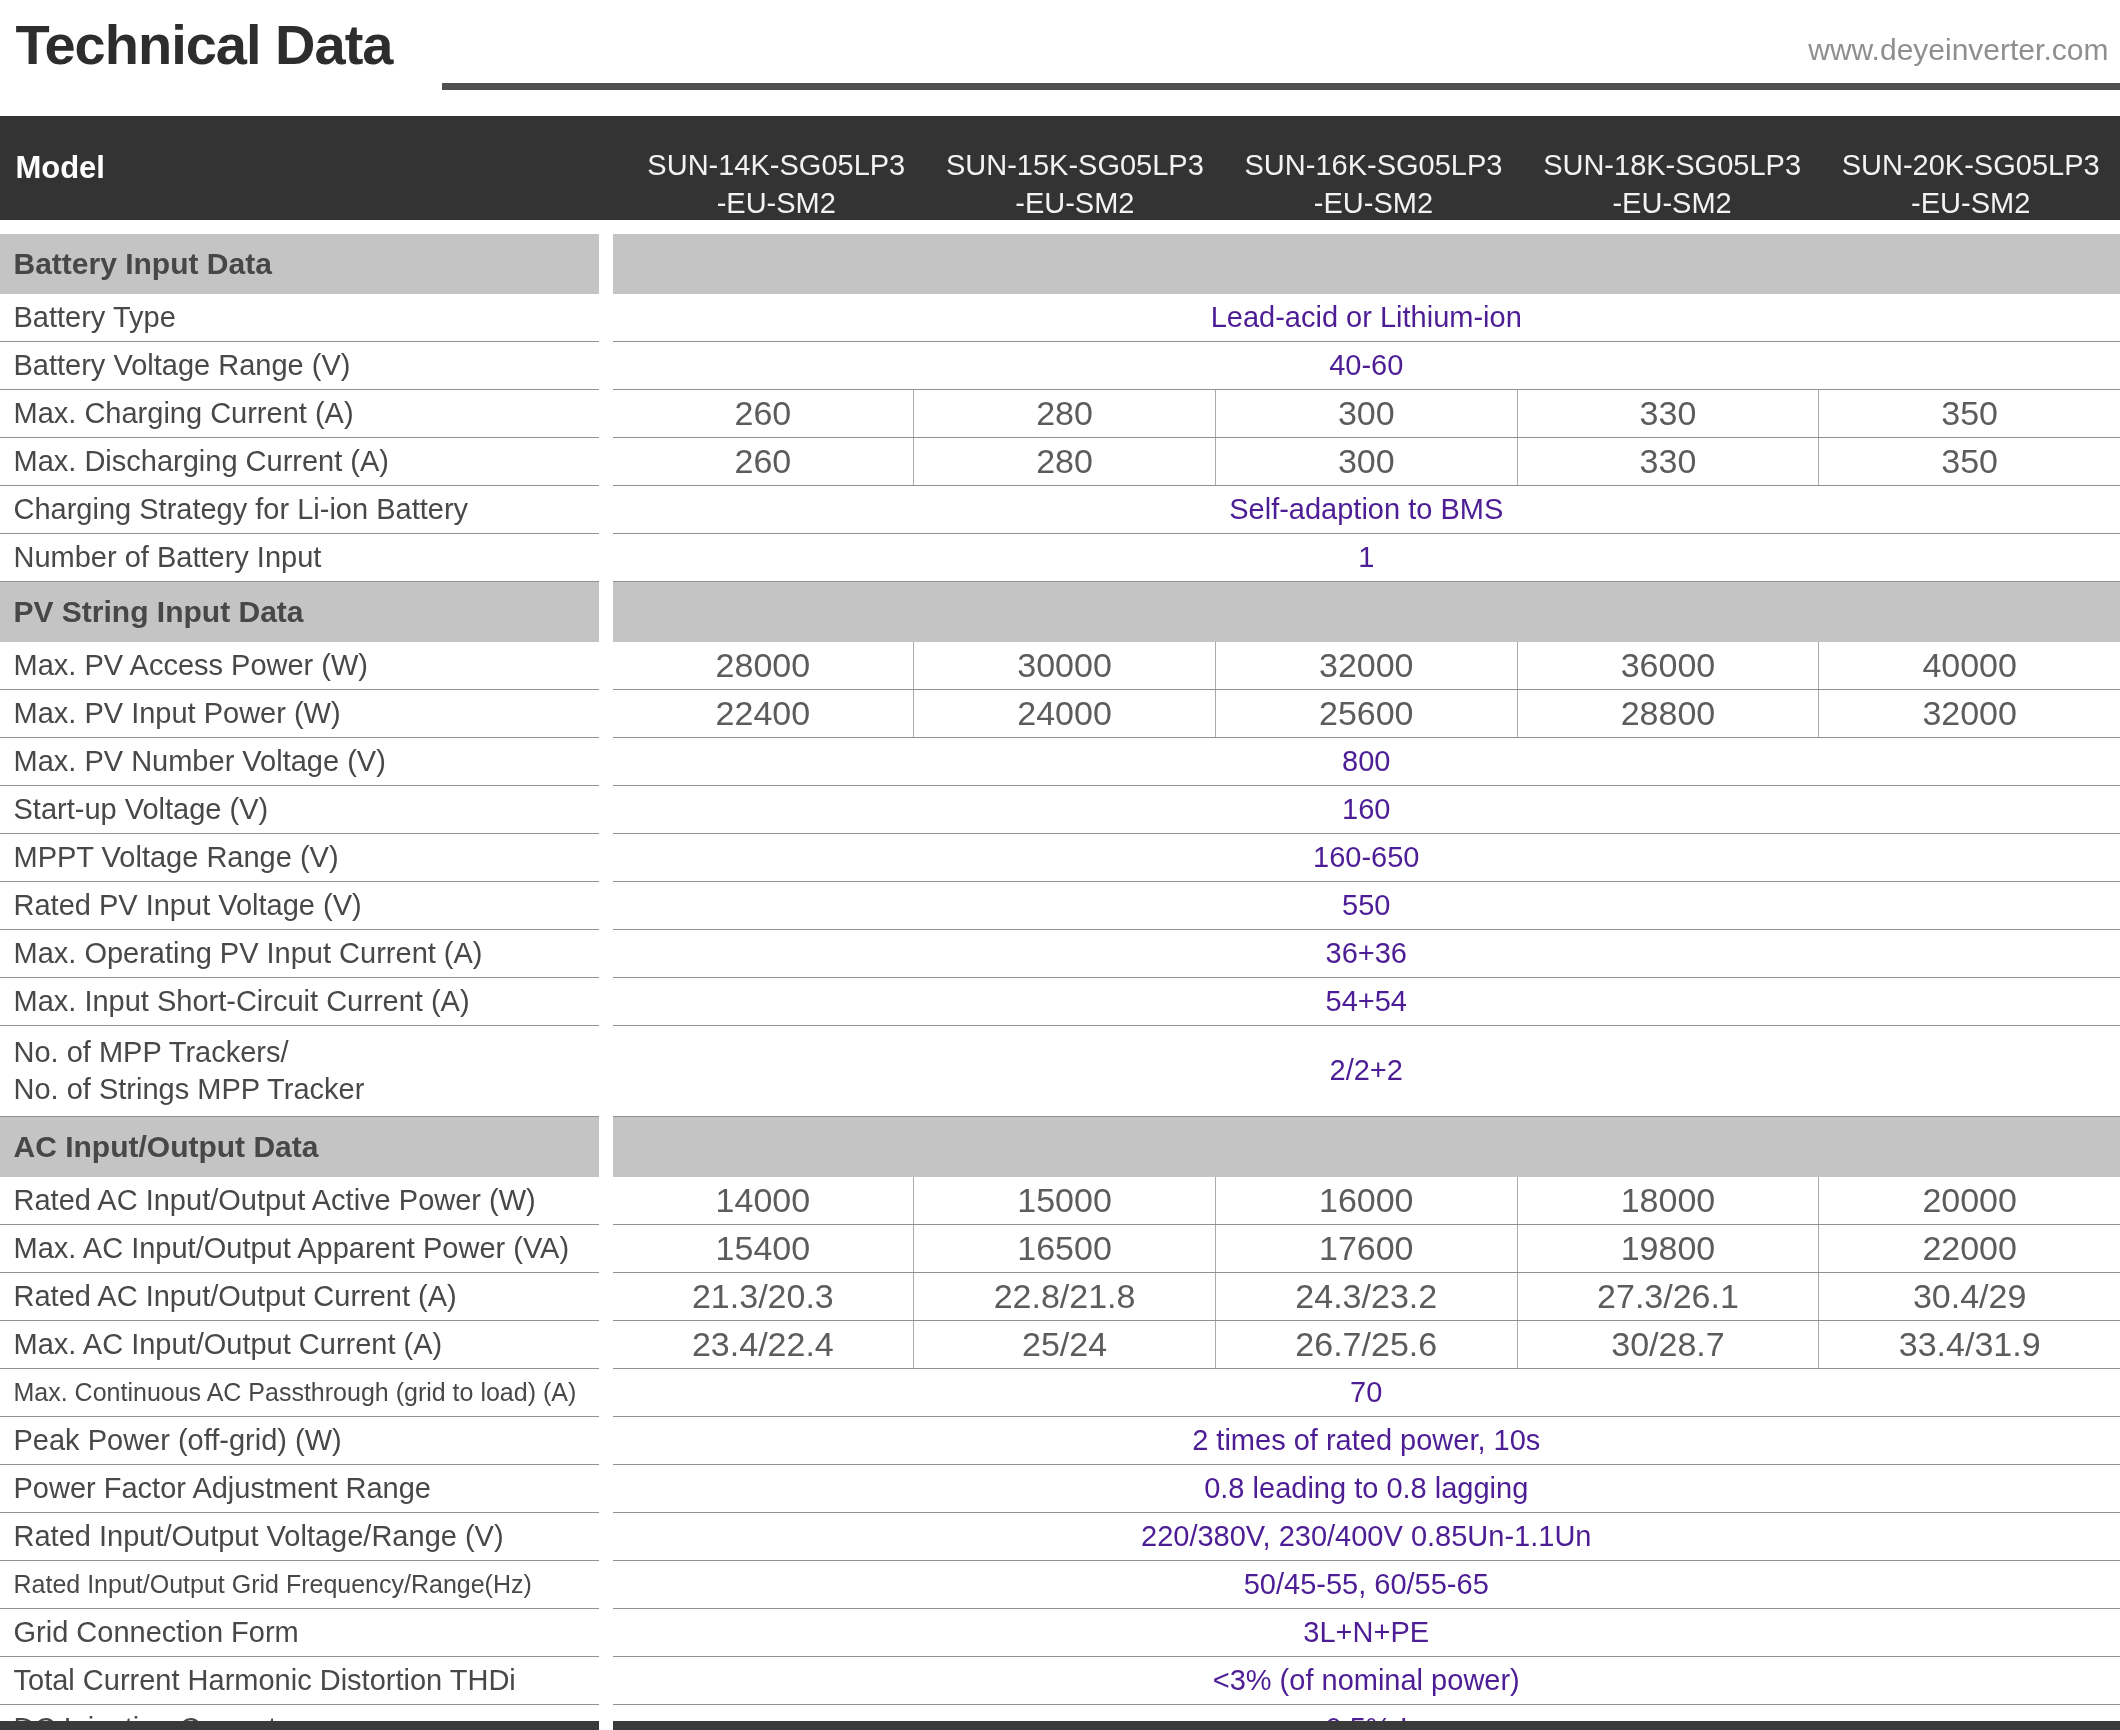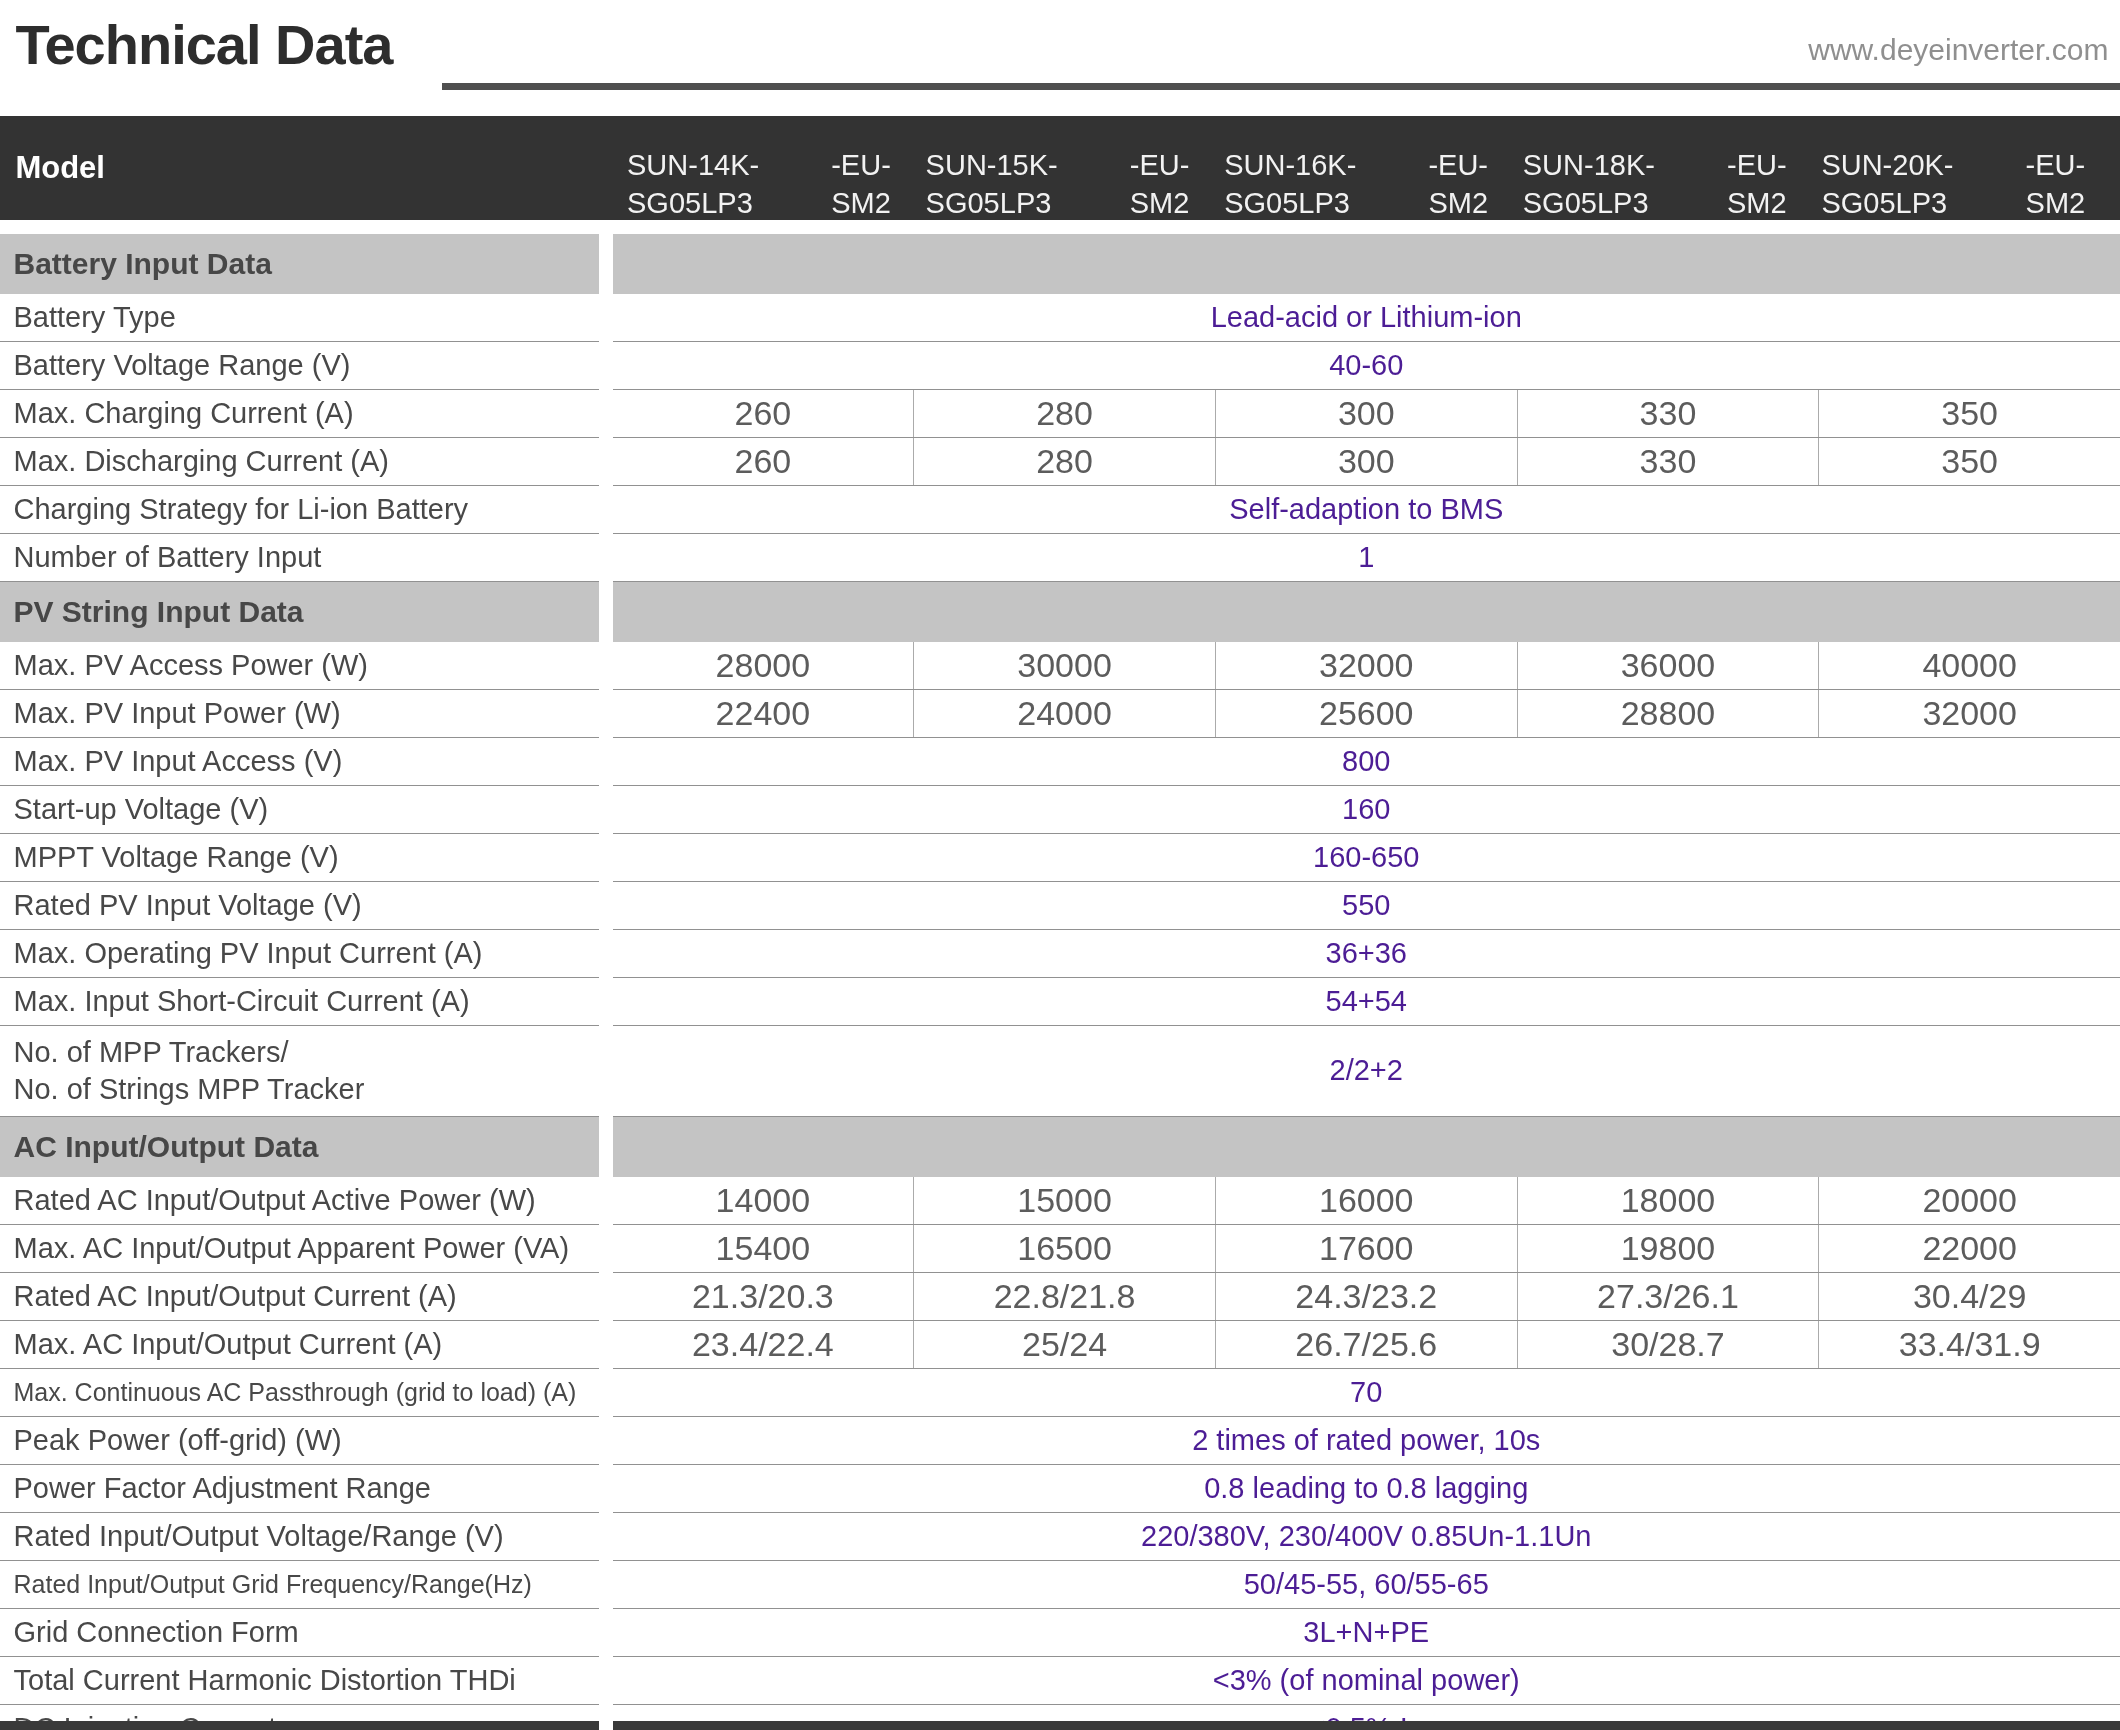--- a/index.html
+++ b/index.html
@@ -12,21 +12,21 @@
   .page-title { margin:0; position:absolute; left:15.4px; top:11.6px; font-size:56px; font-weight:bold;
                 color:#2d2d2d; letter-spacing:-1px; }
   .title-rule { position:absolute; left:442px; right:0; top:83px; height:6.8px; background:#4f4f4f; }
   .site-url { position:absolute; right:11.6px; top:33px; font-size:30px; color:#8f8f8f; }
 
   
   .model-header { display:flex; height:104px; background:#333333; color:#ffffff;gap:28px; }
   .model-label { width:599px; display:flex; align-items:center; padding-left:15.4px;
                  font-size:31px; font-weight:bold; }
   .model-cols { flex:1; display:flex; }
-  .model-col { flex:1; display:flex; flex-direction:row; justify-content:center; align-items:center;
+  .model-col { flex:1; display:flex; flex-direction:column; justify-content:center; align-items:center;
                font-size:29px; line-height:38px; color:#f2f2f2;margin-top:31px; }
 
   
   #table-body { margin-top:13.5px; }
   .sec-row { display:flex; height:60px; }
   .sec-label { width:599px; background:#c4c4c4; display:flex; align-items:center; padding-left:13.5px;
                font-weight:bold; font-size:30px; color:#474747; }
   .gap { width:13.5px; }
   .sec-data { flex:1; background:#c4c4c4; }
 
@@ -180,21 +180,21 @@
         <div class="cell-data">
           <div class="vcell">22400</div>
           <div class="vcell">24000</div>
           <div class="vcell">25600</div>
           <div class="vcell">28800</div>
           <div class="vcell">32000</div>
         </div>
       </div>
       <div class="t-row">
         <div class="cell-label">
-          <span>Max. PV Input Access (V)</span>
+          <span>Max. PV Number Voltage (V)</span>
         </div>
         <div class="gap"></div>
         <div class="cell-data">
           <div class="vspan">800</div>
         </div>
       </div>
       <div class="t-row">
         <div class="cell-label">
           <span>Start-up Voltage (V)</span>
         </div>

